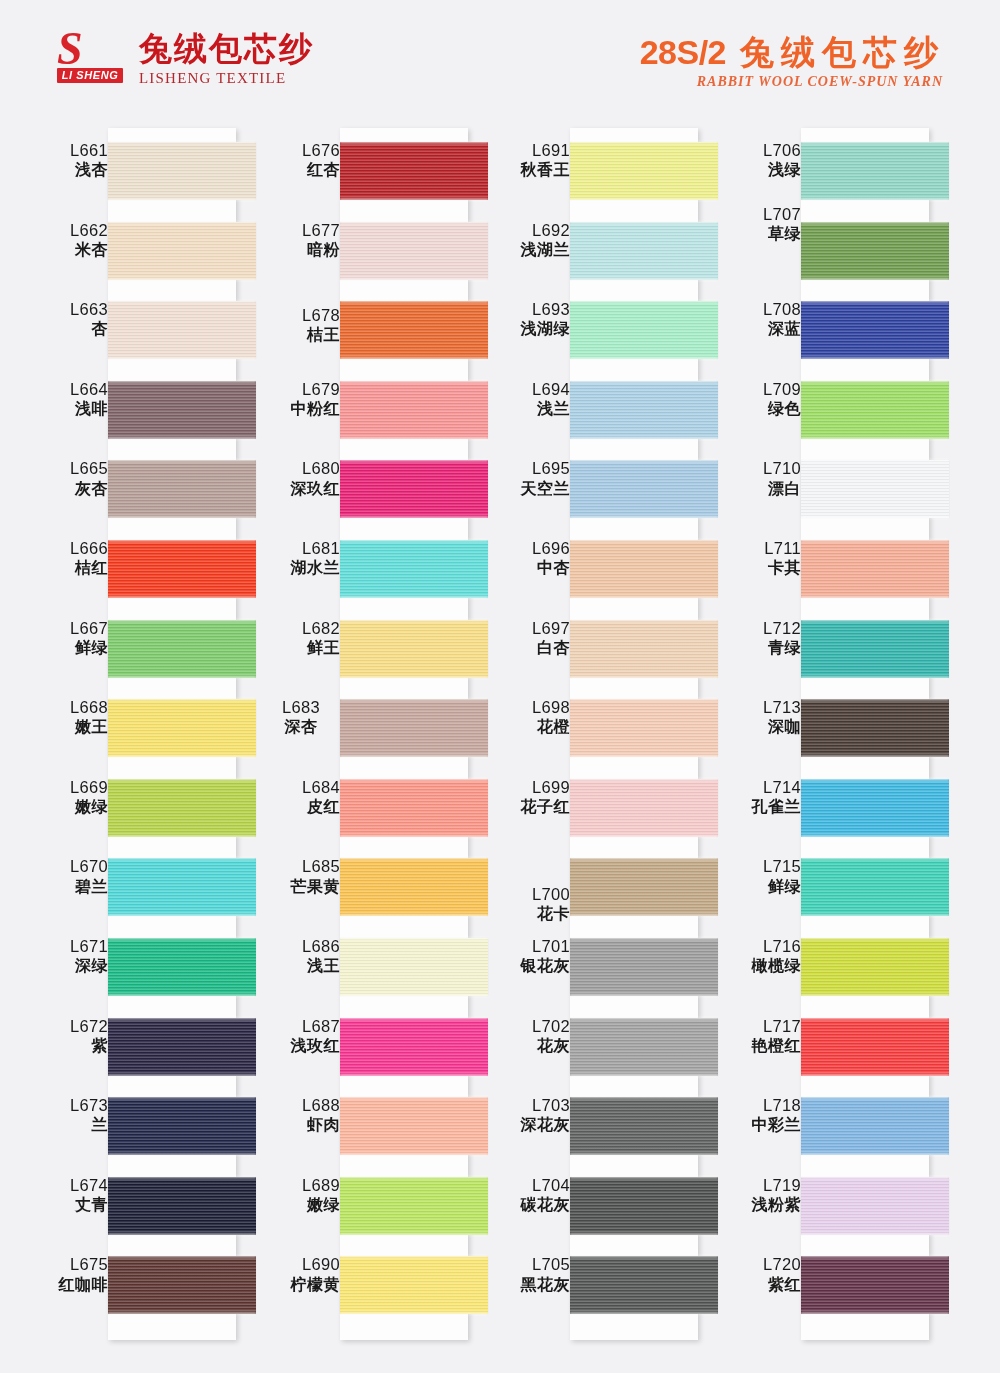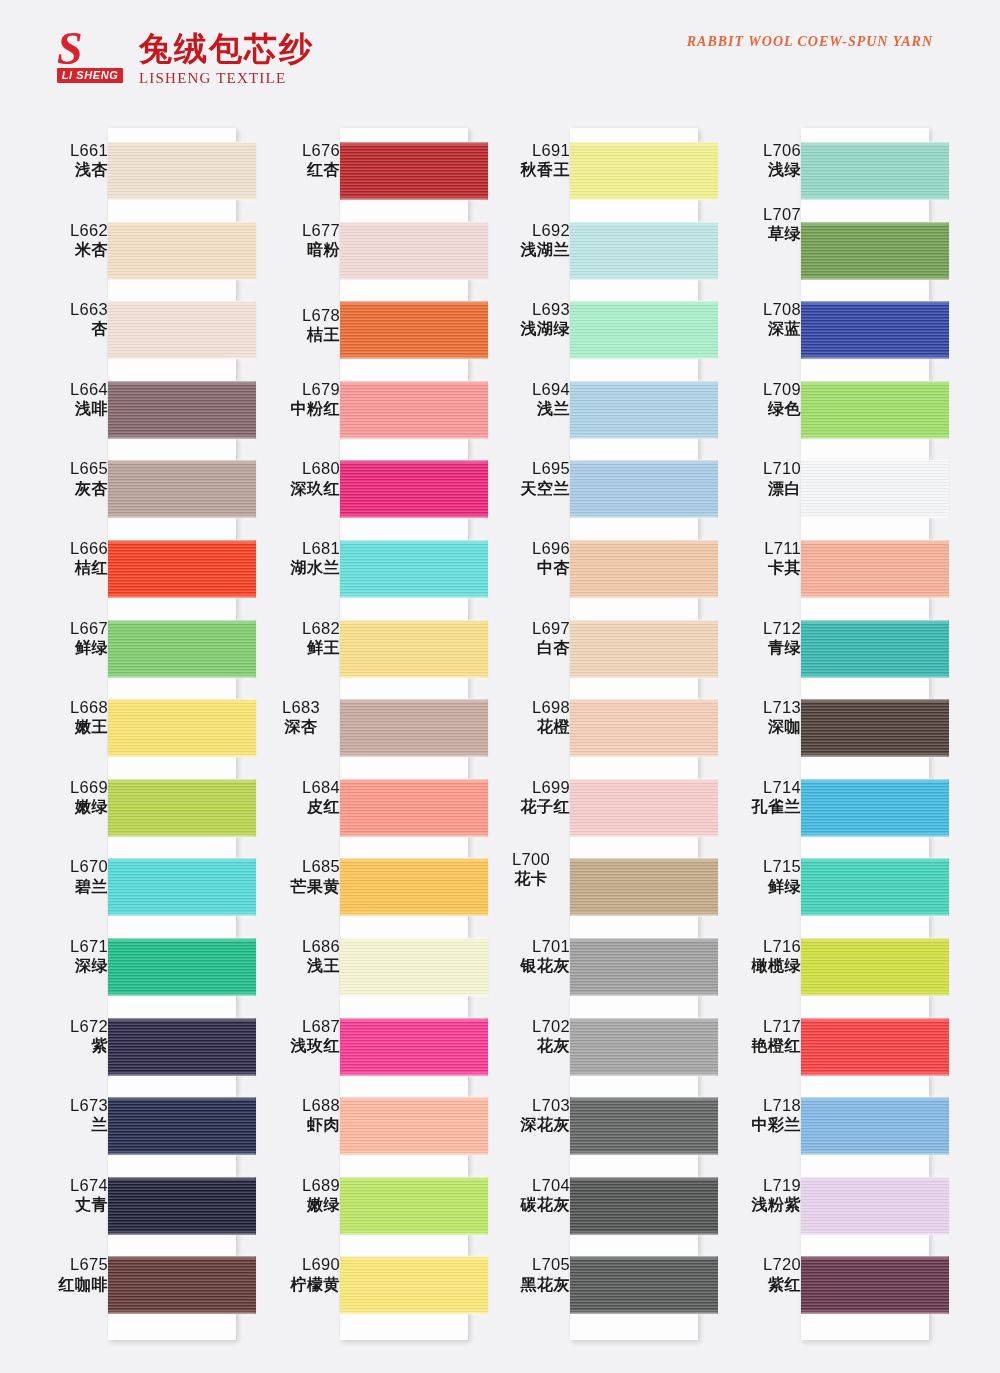--- a/index.html
+++ b/index.html
@@ -43,21 +43,21 @@
     font-family:"Liberation Sans","DejaVu Sans",sans-serif;
   }
   #title-cn{
     display:inline-block;vertical-align:top;color:#ef6228;font-size:34px;
     font-weight:bold;letter-spacing:7px;line-height:40px;
     font-family:"DejaVu Sans","Liberation Sans",sans-serif;
   }
   #title-en{
     color:#e8663a;font-size:14px;font-style:italic;font-weight:bold;
     letter-spacing:1px;font-family:"Liberation Serif","DejaVu Serif",serif;
-    margin-top:2px;margin-right:12px;
+    margin-top:2px;margin-right:2px;
   }
   
   #board{position:absolute;left:0;top:118px;width:1000px;height:1255px;}
   .color-column{position:absolute;top:0;width:235px;height:1255px;}
   .col-labels{position:absolute;left:0;top:0;width:78px;height:1215px;}
   .card-strip{
     position:absolute;left:78px;top:10px;width:128px;height:1212px;
     background:#fdfdfd;
     box-shadow:2px 2px 5px rgba(0,0,0,.16);
   }
@@ -107,20 +107,23 @@
       <div class="s-glyph">S</div>
       <div class="s-bar">
         <span>LI SHENG</span>
       </div>
     </div>
     <div id="brand-cn">兔绒包芯纱</div>
   </div>
   <div id="brand-en">LISHENG TEXTILE</div>
 
   <div id="title-wrap">
+    <div>
+      <span id="title-code">28S/2</span><span id="title-cn">兔绒包芯纱</span>
+    </div>
     <div id="title-en">RABBIT WOOL COEW-SPUN YARN</div>
   </div>
 
 </div>
 
 <div id="board">
     <div class="color-column" style="left: 30px;">
       <div class="card-strip"></div>
       <div class="col-labels">
         <div class="label" style="top: 22px;">
@@ -496,21 +499,21 @@
           <span class="name">白杏</span>
         </div>
         <div class="label" style="top: 579.2px;">
           <span class="code">L698</span>
           <span class="name">花橙</span>
         </div>
         <div class="label" style="top: 658.8px;">
           <span class="code">L699</span>
           <span class="name">花子红</span>
         </div>
-        <div class="label" style="top: 731px; text-align: center;">
+        <div class="label" style="top: 766px;">
           <span class="code">L700</span>
           <span class="name">花卡</span>
         </div>
         <div class="label" style="top: 818px;">
           <span class="code">L701</span>
           <span class="name">银花灰</span>
         </div>
         <div class="label" style="top: 897.6px;">
           <span class="code">L702</span>
           <span class="name">花灰</span>

